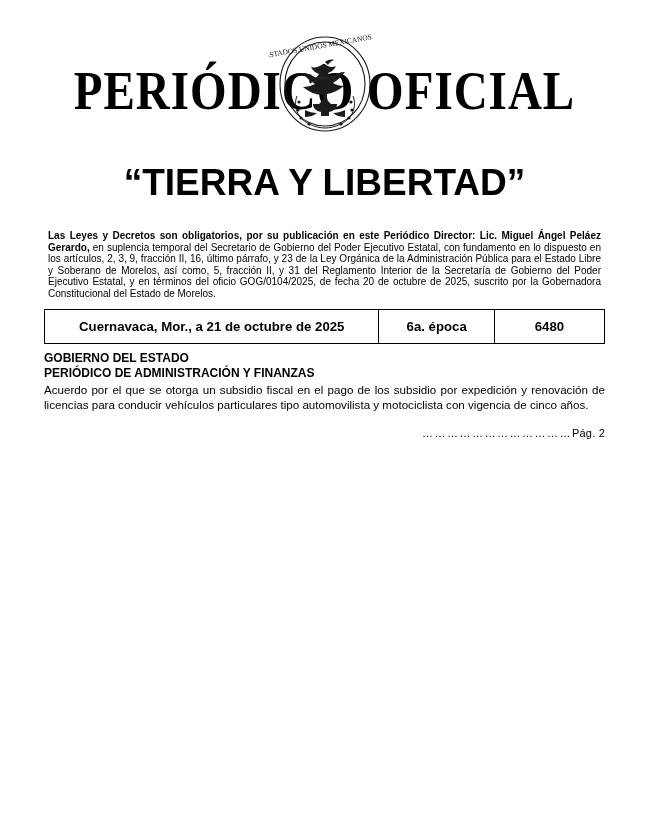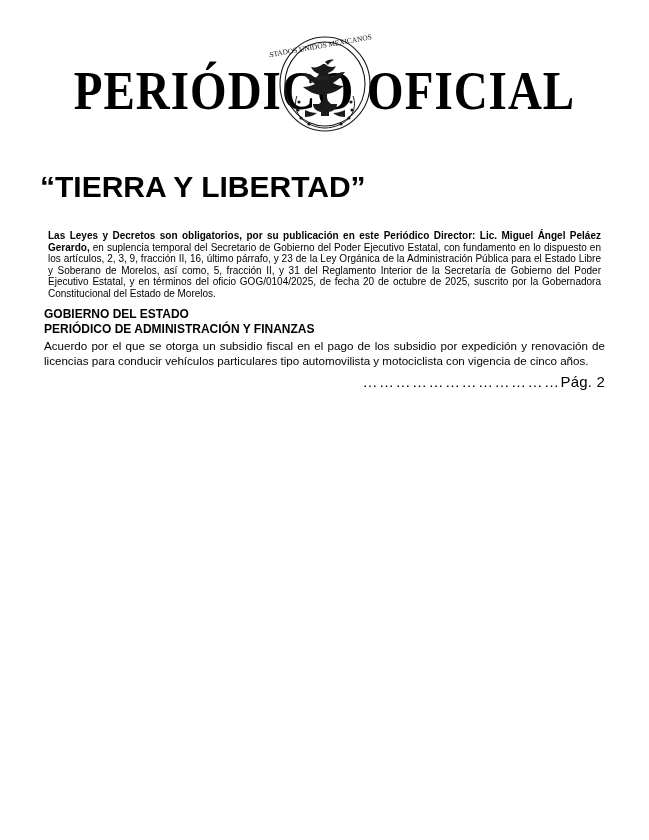--- a/index.html
+++ b/index.html
@@ -45,25 +45,26 @@
     left: 50%;
     top: 0px;
     transform: translateX(-50%);
     width: 112px;
     height: 104px;
     pointer-events: none;
   }
 
   
   .motto {
+    text-align: center;
     font-family: "Liberation Sans", sans-serif;
     font-weight: bold;
-    font-size: 30px;
+    font-size: 37px;
     letter-spacing: 0px;
-    margin-top: 24px;
+    margin-top: 16px;
   }
 
   .organ-line {
     text-align: center;
     font-size: 9.5px;
     font-weight: bold;
     margin-top: 14px;
     letter-spacing: 0.1px;
   }
 
@@ -119,23 +120,23 @@
     font-size: 12px;
     line-height: 1.26;
   }
   .summary-body {
     font-size: 11.6px;
     line-height: 1.28;
     text-align: justify;
     margin-top: 2px;
   }
   .page-ref {
-    font-size: 15px;
+    font-size: 11px;
     text-align: right;
-    margin-top: 5px;
+    margin-top: 15px;
     letter-spacing: 0.2px;
   }
   .dots { letter-spacing: 1.5px; }
 </style>
 </head>
 <body>
 
 <div class="page">
 
   <div class="masthead">
@@ -184,20 +185,29 @@
   </div>
 
   <div class="motto">“TIERRA Y LIBERTAD”</div>
 
 
   <div class="legal">
     <b>Las Leyes y Decretos son obligatorios, por su publicación en este Periódico Director: Lic. Miguel Ángel Peláez Gerardo,</b><span> en suplencia temporal del Secretario de Gobierno del Poder Ejecutivo Estatal, con fundamento en lo dispuesto en los artículos, 2, 3, 9, fracción II, 16, último párrafo, y 23 de la Ley Orgánica de la Administración Pública para el Estado Libre y Soberano de Morelos, así como, 5, fracción II, y 31 del Reglamento Interior de la Secretaría de Gobierno del Poder Ejecutivo Estatal, y en términos del oficio GOG/0104/2025, de fecha 20 de octubre de 2025, suscrito por la Gobernadora Constitucional del Estado de Morelos.</span>
   </div>
 
 
+  <table class="info-table">
+    <tbody>
+      <tr>
+        <td class="cell-place">Cuernavaca, Mor., a 21 de octubre de 2025</td>
+        <td class="cell-epoch">6a. época</td>
+        <td class="cell-number">6480</td>
+      </tr>
+    </tbody>
+  </table>
 
 
   <div class="summary">
     <div class="org-line">GOBIERNO DEL ESTADO</div>
     <div class="org-line">PERIÓDICO DE ADMINISTRACIÓN Y FINANZAS</div>
     <div class="summary-body">Acuerdo por el que se otorga un subsidio fiscal en el pago de los subsidio por expedición y renovación de licencias para conducir vehículos particulares tipo automovilista y motociclista con vigencia de cinco años.</div>
     <div class="page-ref"><span class="dots">………………………………</span><span>Pág. 2</span></div>
   </div>
 
 </div>

